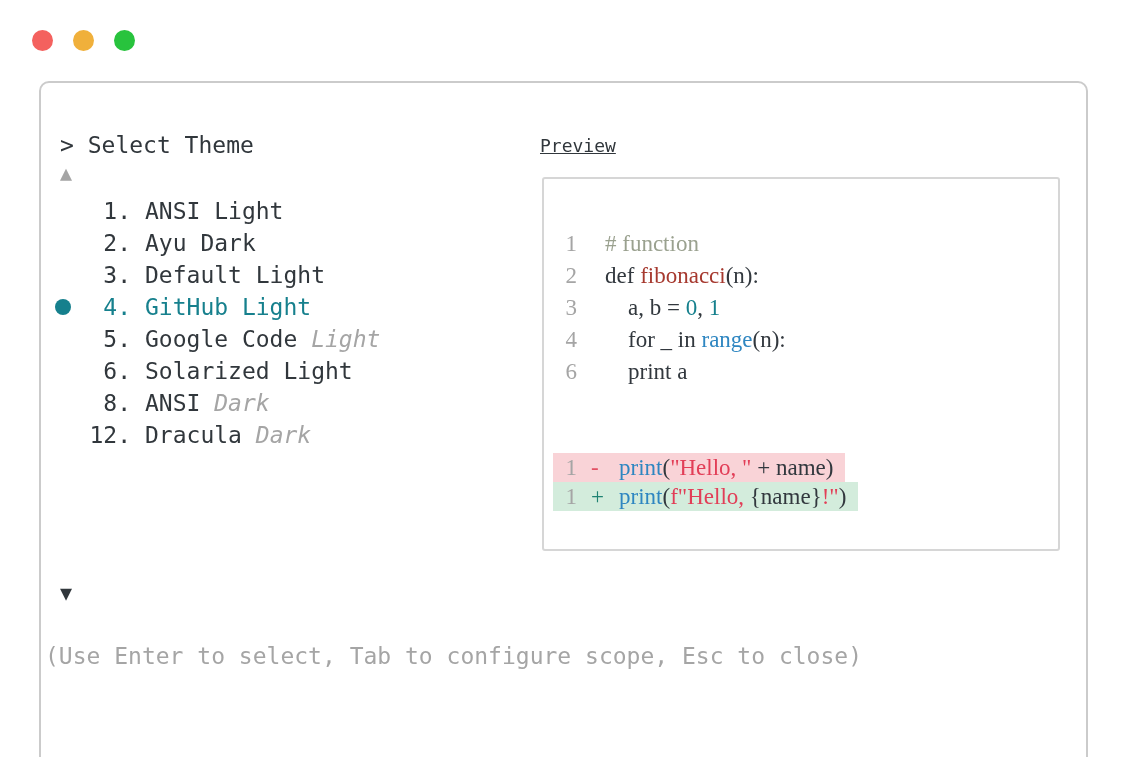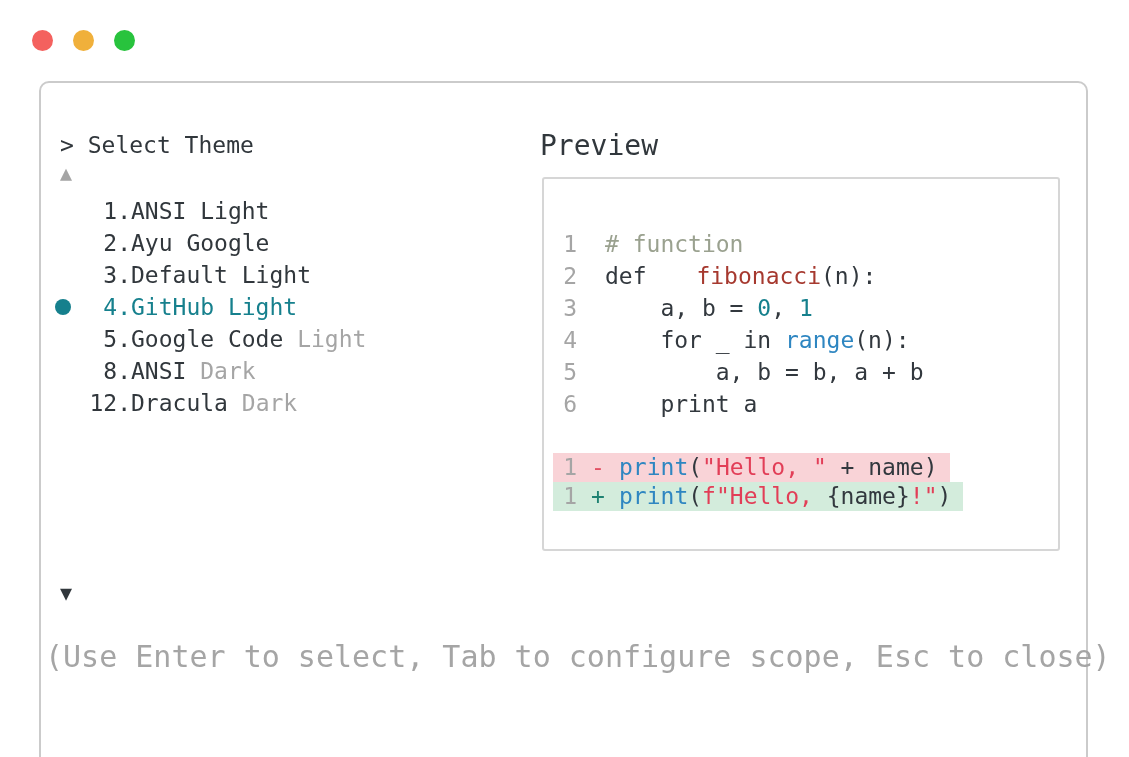--- a/index.html
+++ b/index.html
@@ -10,96 +10,96 @@
   .light { position:absolute; top:0; width:21px; height:21px; border-radius:50%; }
   .light.red    { left:0;    background:var(--c-traffic_red); }
   .light.yellow { left:41px; background:var(--c-traffic_yellow); }
   .light.green  { left:82px; background:var(--c-traffic_green); }
 
   .panel { position:absolute; left:39px; top:81px; width:1049px; height:705px;
     border:2px solid var(--c-panel_border); border-radius:10px; background:#fff; }
 
   .prompt { position:absolute; left:19px; top:47px; font-size:23px; line-height:31px;
     color:var(--c-text); white-space:pre; }
-  .preview-label { position:absolute; left:499px; top:47px; font-size:28px; line-height:31px;
-    color:var(--c-text); }
+  .preview-label { position:absolute; left:499px; top:47px; font-size:18px; line-height:31px;
+    color:var(--c-text);text-decoration:underline; }
 
   .scroll-up { position:absolute; left:19px; top:78px; font-size:20px; line-height:24px;
     color:var(--c-muted); cursor:default; }
   .scroll-down { position:absolute; left:19px; top:498px; font-size:20px; line-height:24px;
     color:var(--c-text); cursor:default; }
 
   .list { position:absolute; left:19px; top:112px; font-size:23px; }
   .list .row { position:relative; height:32px; line-height:32px; white-space:pre; color:var(--c-text); }
   .list .num { display:inline-block; width:71px; text-align:right; }
-  .list .name { }
-  .list .suffix { color:var(--c-muted); }
+  .list .name { margin-left:14px; }
+  .list .suffix { color:var(--c-muted);font-style:italic; }
   .list .row.selected, .list .row.selected .suffix { color:var(--c-selected); }
   .bullet { position:absolute; left:-5px; top:8px; width:16px; height:16px; border-radius:50%;
     background:var(--c-selected); }
 
   .preview-box { position:absolute; left:501px; top:94px; width:518px; height:374px;
     border:2px solid var(--c-preview_border); border-radius:3px; background:#fff; overflow:hidden; }
-  .code { position:absolute; left:19px; font-size:23px; }
+  .code { position:absolute; left:19px; font-size:23px;font-family:Liberation Serif, serif; }
   .code.main { top:49px; }
   .code.diff { top:274px; }
   .code .line { height:32px; line-height:32px; white-space:pre; color:var(--c-code_text); }
   .code.diff .line { height:29px; line-height:29px; }
   .lnum { display:inline-block; width:14px; margin-right:28px; text-align:right;
     color:var(--c-line_number); }
   .diff .diff-bg { display:inline-block; margin-left:-10px; padding:0 12px 0 10px; }
   .diff .removed .diff-bg { background:var(--c-removed_bg); }
   .diff .added .diff-bg { background:var(--c-added_bg); }
   .diff .diff-bg .lnum { margin-right:14px; }
   .diff .sign { display:inline-block; width:28px; }
 
   .t-code { color:var(--c-code_text); }
   .t-comment { color:var(--c-comment); }
-  .t-func { color:var(--c-function_name);margin-left:36px; }
+  .t-func { color:var(--c-function_name); }
   .t-num { color:var(--c-number_literal); }
   .t-builtin { color:var(--c-builtin); }
   .t-string { color:var(--c-string); }
   .t-removed_sign { color:var(--c-removed_sign); }
   .t-added_sign { color:var(--c-added_sign); }
 
-  .footer { position:absolute; left:4px; top:558px; font-size:30px; line-height:31px;
+  .footer { position:absolute; left:4px; top:558px; font-size:23px; line-height:31px;
     color:var(--c-muted); white-space:pre; }
 </style>
 </head>
 <body>
 
 <div class="traffic">
   <span class="light red"></span>
   <span class="light yellow"></span>
   <span class="light green"></span>
 </div>
 
 <div class="panel">
   <div class="prompt">&gt; Select Theme</div>
   <div class="preview-label">Preview</div>
 
   <div class="scroll-up">▲</div>
   <div class="list">
       <div class="row"><span class="num">1.</span><span class="name">ANSI Light</span></div>
-      <div class="row"><span class="num">2.</span><span class="name">Ayu Google</span></div>
+      <div class="row"><span class="num">2.</span><span class="name">Ayu Dark</span></div>
       <div class="row"><span class="num">3.</span><span class="name">Default Light</span></div>
       <div class="row selected"><span class="bullet"></span><span class="num">4.</span><span class="name">GitHub Light</span></div>
       <div class="row"><span class="num">5.</span><span class="name">Google Code <span class="suffix">Light</span></span></div>
+      <div class="row"><span class="num">6.</span><span class="name">Solarized Light</span></div>
       <div class="row"><span class="num">8.</span><span class="name">ANSI <span class="suffix">Dark</span></span></div>
       <div class="row"><span class="num">12.</span><span class="name">Dracula <span class="suffix">Dark</span></span></div>
     </div>
   <div class="scroll-down">▼</div>
 
   <div class="preview-box">
     <div class="code main">
         <div class="line"><span class="lnum">1</span><span class="t-comment"># function</span></div>
         <div class="line"><span class="lnum">2</span><span class="t-code">def </span><span class="t-func">fibonacci</span><span class="t-code">(n):</span></div>
         <div class="line"><span class="lnum">3</span><span class="t-code">    a, b = </span><span class="t-num">0</span><span class="t-code">, </span><span class="t-num">1</span></div>
         <div class="line"><span class="lnum">4</span><span class="t-code">    for _ in </span><span class="t-builtin">range</span><span class="t-code">(n):</span></div>
-        <div class="line"><span class="lnum">5</span><span class="t-code">        a, b = b, a + b</span></div>
         <div class="line"><span class="lnum">6</span><span class="t-code">    print a</span></div>
       </div>
     <div class="code diff">
         <div class="line removed"><span class="diff-bg"><span class="lnum">1</span><span class="sign t-removed_sign">-</span><span class="t-builtin">print</span><span class="t-code">(</span><span class="t-string">"Hello, "</span><span class="t-code"> + name)</span></span></div>
         <div class="line added"><span class="diff-bg"><span class="lnum">1</span><span class="sign t-added_sign">+</span><span class="t-builtin">print</span><span class="t-code">(</span><span class="t-string">f"Hello, </span><span class="t-code">{name}</span><span class="t-string">!"</span><span class="t-code">)</span></span></div>
       </div>
   </div>
 
   <div class="footer">(Use Enter to select, Tab to configure scope, Esc to close)</div>
 </div>

